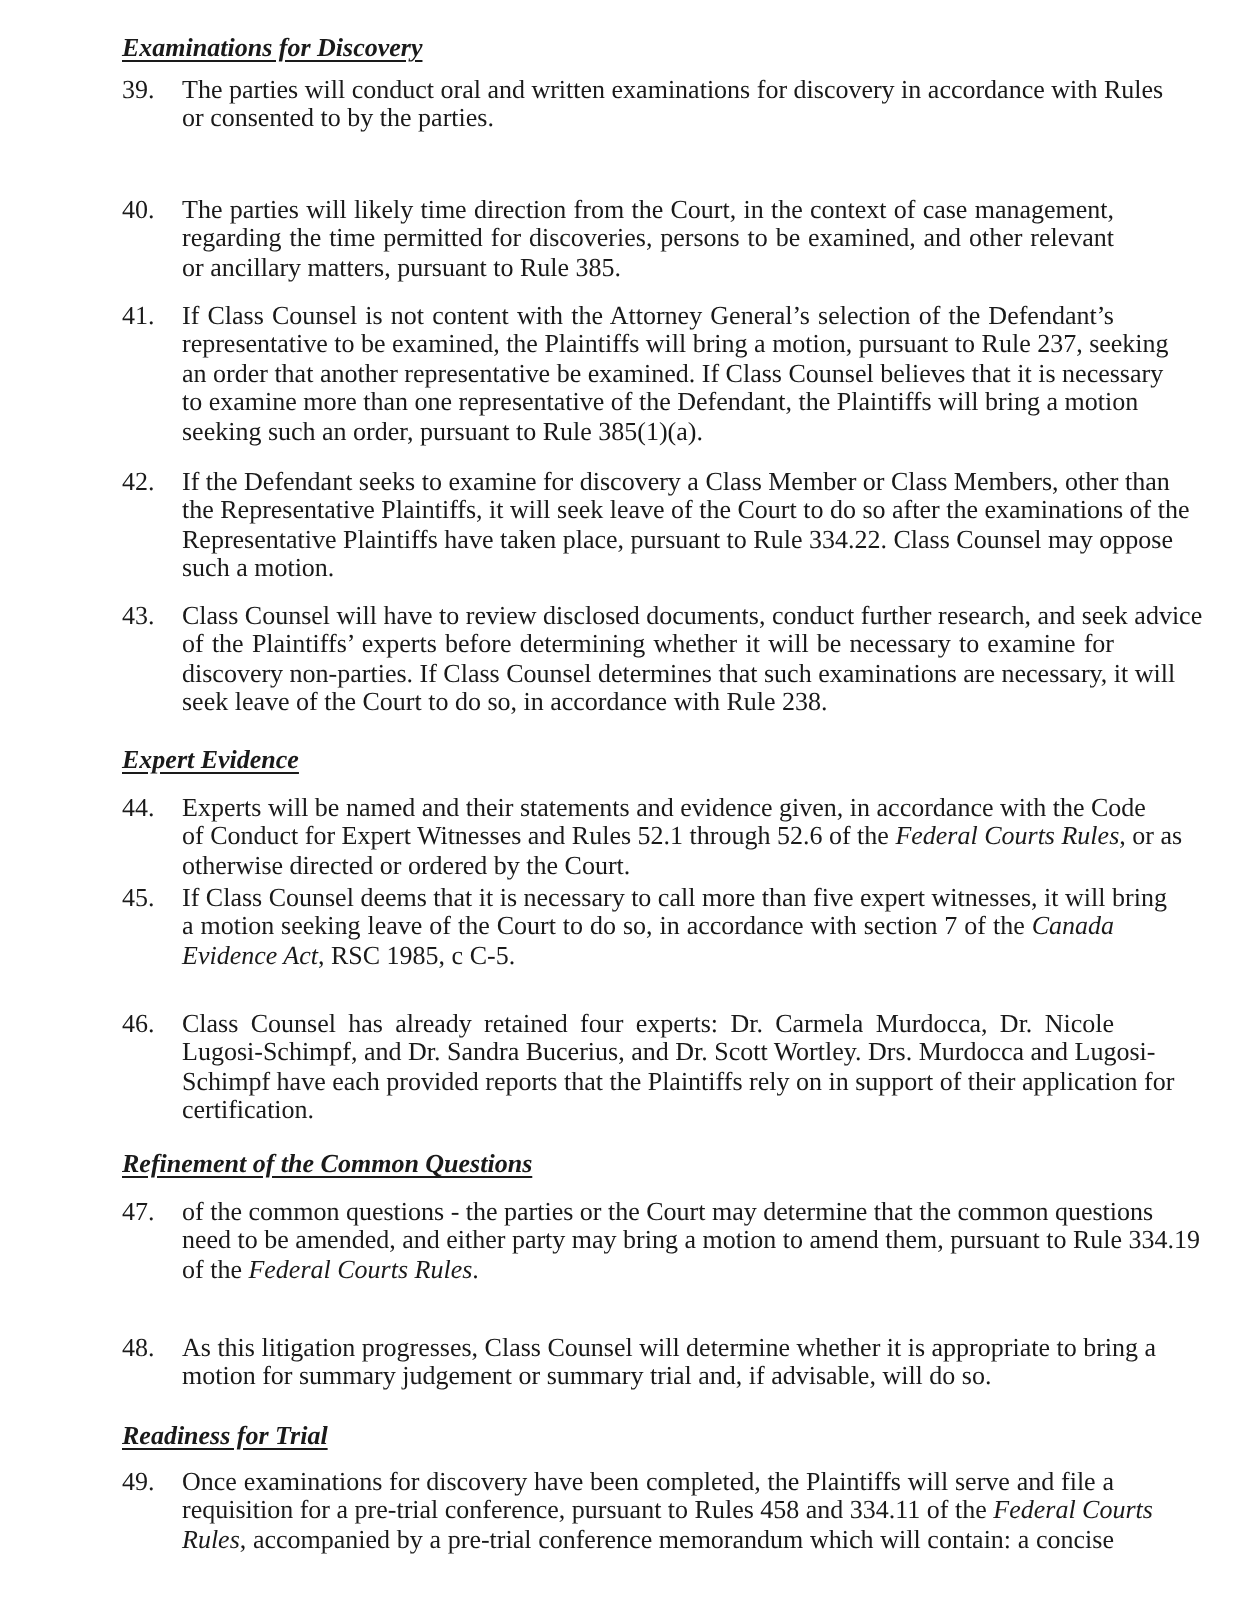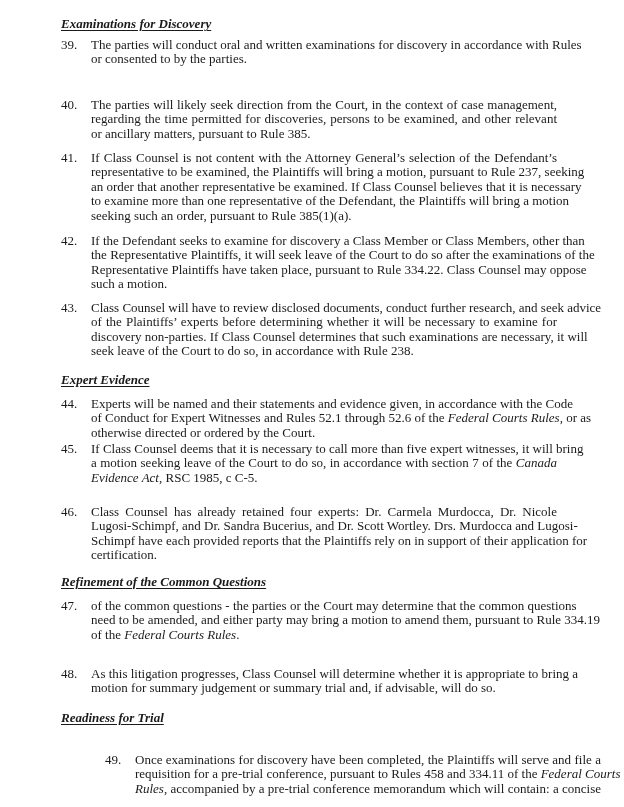--- a/index.html
+++ b/index.html
@@ -22,21 +22,21 @@
     <div class="para" style="top: 38px;">
       <div class="num">39.</div>
       <div class="body">
         <span class="line"><span>The parties will conduct oral and written examinations for discovery in accordance with Rules</span></span>
         <span class="line last"><span>or consented to by the parties.</span></span>
       </div>
     </div>
     <div class="para" style="top: 98px;">
       <div class="num">40.</div>
       <div class="body">
-        <span class="line"><span>The parties will likely seek direction from the Court, in the context of case management,</span></span>
+        <span class="line"><span>The parties will likely time direction from the Court, in the context of case management,</span></span>
         <span class="line"><span>regarding the time permitted for discoveries, persons to be examined, and other relevant</span></span>
         <span class="line last"><span>or ancillary matters, pursuant to Rule 385.</span></span>
       </div>
     </div>
     <div class="para" style="top: 151px;">
       <div class="num">41.</div>
       <div class="body">
         <span class="line"><span>If Class Counsel is not content with the Attorney General’s selection of the Defendant’s</span></span>
         <span class="line"><span>representative to be examined, the Plaintiffs will bring a motion, pursuant to Rule 237, seeking</span></span>
         <span class="line"><span>an order that another representative be examined. If Class Counsel believes that it is necessary</span></span>
@@ -98,21 +98,21 @@
       </div>
     </div>
     <div class="para" style="top: 667px;">
       <div class="num">48.</div>
       <div class="body">
         <span class="line"><span>As this litigation progresses, Class Counsel will determine whether it is appropriate to bring a</span></span>
         <span class="line last"><span>motion for summary judgement or summary trial and, if advisable, will do so.</span></span>
       </div>
     </div>
     <div class="heading" style="top: 711px;">Readiness for Trial</div>
-    <div class="para" style="top: 753px; margin-left: 44px;">
+    <div class="para" style="top: 734px;">
       <div class="num">49.</div>
       <div class="body">
         <span class="line"><span>Once examinations for discovery have been completed, the Plaintiffs will serve and file a</span></span>
         <span class="line"><span>requisition for a pre-trial conference, pursuant to Rules 458 and 334.11 of the </span><span class="it">Federal Courts</span></span>
         <span class="line"><span class="it">Rules</span><span>, accompanied by a pre-trial conference memorandum which will contain: a concise</span></span>
       </div>
     </div>
   </div>
 
 </body></html>

